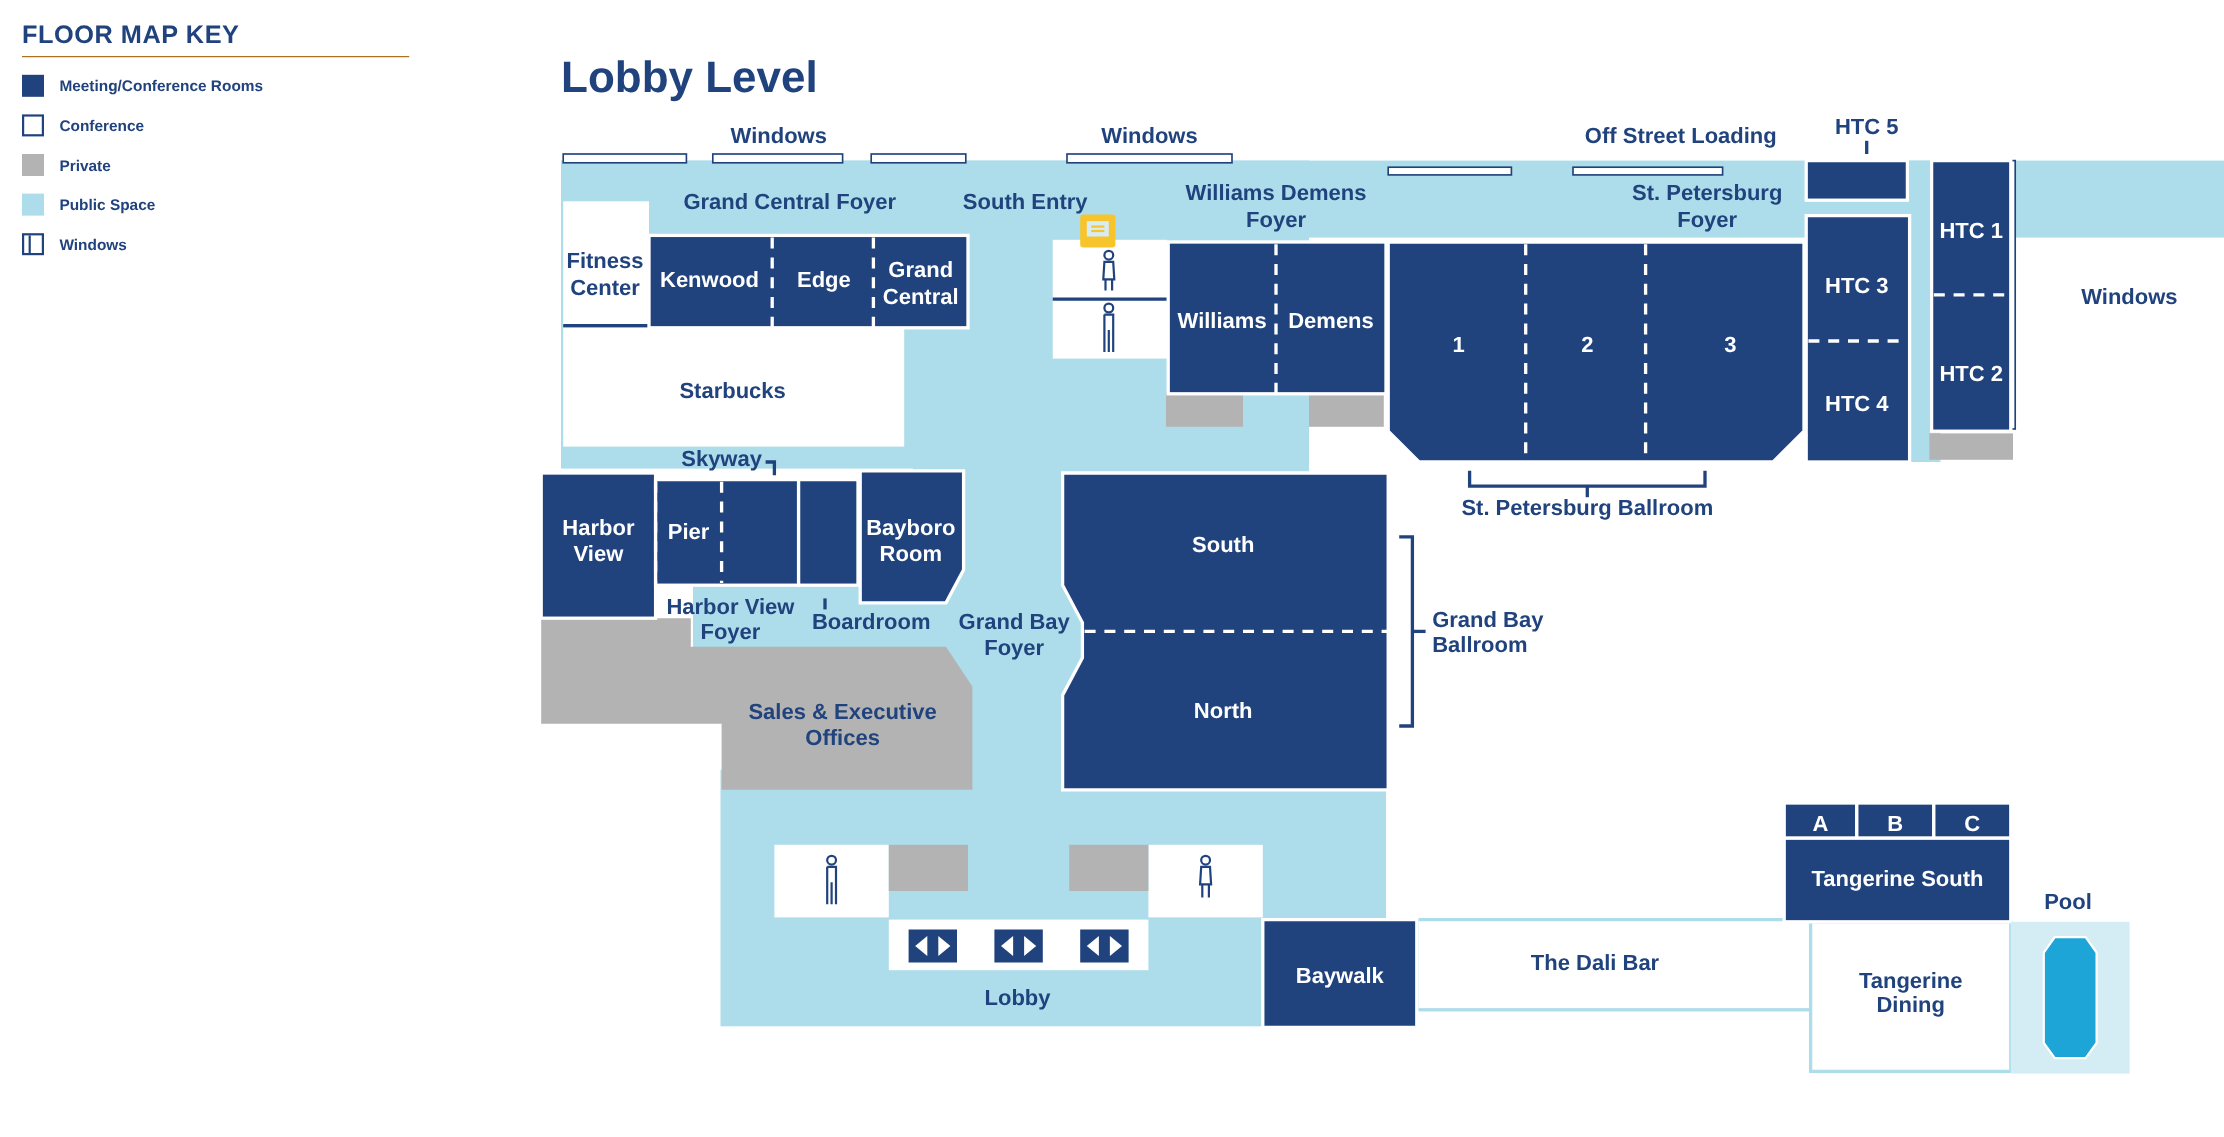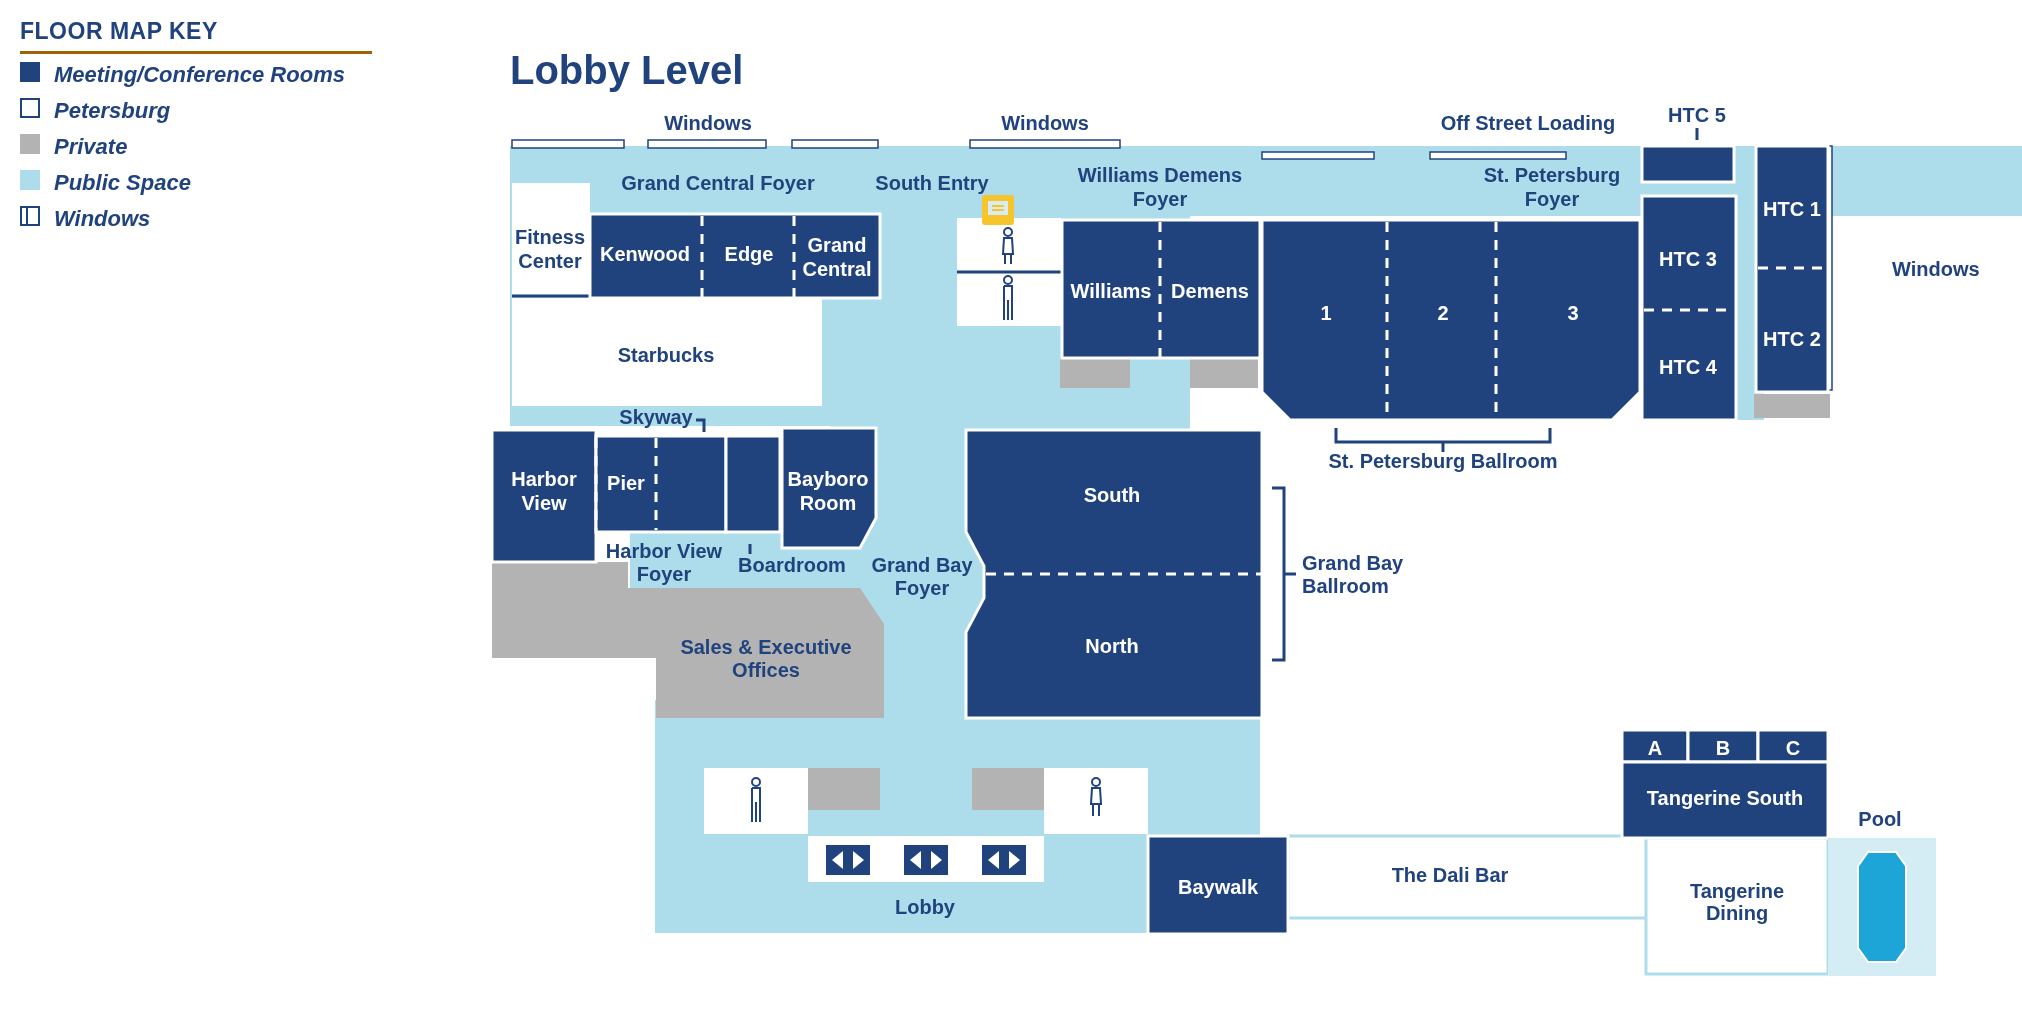--- a/index.html
+++ b/index.html
@@ -1,37 +1,37 @@
 <!DOCTYPE html>
 <html><head>
 <meta charset="utf-8">
 <style>
   html,body{margin:0;padding:0;background:#ffffff;}
   body{width:2022px;height:1034px;position:relative;overflow:hidden;font-family:"Liberation Sans","DejaVu Sans",sans-serif;}
   #legend{position:absolute;left:20px;top:18px;width:352px;}
-  #legend .title{font-weight:bold;font-size:23px;color:#21437d;letter-spacing:0.5px;padding-bottom:6px;border-bottom:3px solid #a16207;}
-  #legend .row{display:flex;align-items:flex-start;height:36px;font-size:22px;font-weight:bold;color:#21437d;font-style:italic;}
+  #legend .title{font-weight:bold;font-size:23px;color:#21437d;letter-spacing:0.5px;padding-bottom:6px;border-bottom:1px solid #a16207;}
+  #legend .row{display:flex;align-items:center;height:36px;font-size:14px;font-weight:bold;color:#21437d;}
   #legend .sw{width:20px;height:20px;margin-right:14px;box-sizing:border-box;flex:none;}
   #map{position:absolute;left:0;top:0;}
   .lbl-dark{fill:#21437d;font-weight:bold;font-family:"Liberation Sans","DejaVu Sans",sans-serif;}
   .lbl-light{fill:#ffffff;font-weight:bold;font-family:"Liberation Sans","DejaVu Sans",sans-serif;}
 </style>
 </head>
 <body>
 
 <div id="legend">
   <div class="title">FLOOR MAP KEY</div>
   <div style="height:8px"></div>
   <div class="row">
     <span class="sw" style="background:#21437d;"></span>
     <span>Meeting/Conference Rooms</span>
   </div>
   <div class="row">
     <span class="sw" style="background:#fff;border:2px solid #21437d;"></span>
-    <span>Petersburg</span>
+    <span>Conference</span>
   </div>
   <div class="row">
     <span class="sw" style="background:#b3b3b3;"></span>
     <span>Private</span>
   </div>
   <div class="row">
     <span class="sw" style="background:#addcea;"></span>
     <span>Public Space</span>
   </div>
   <div class="row">

